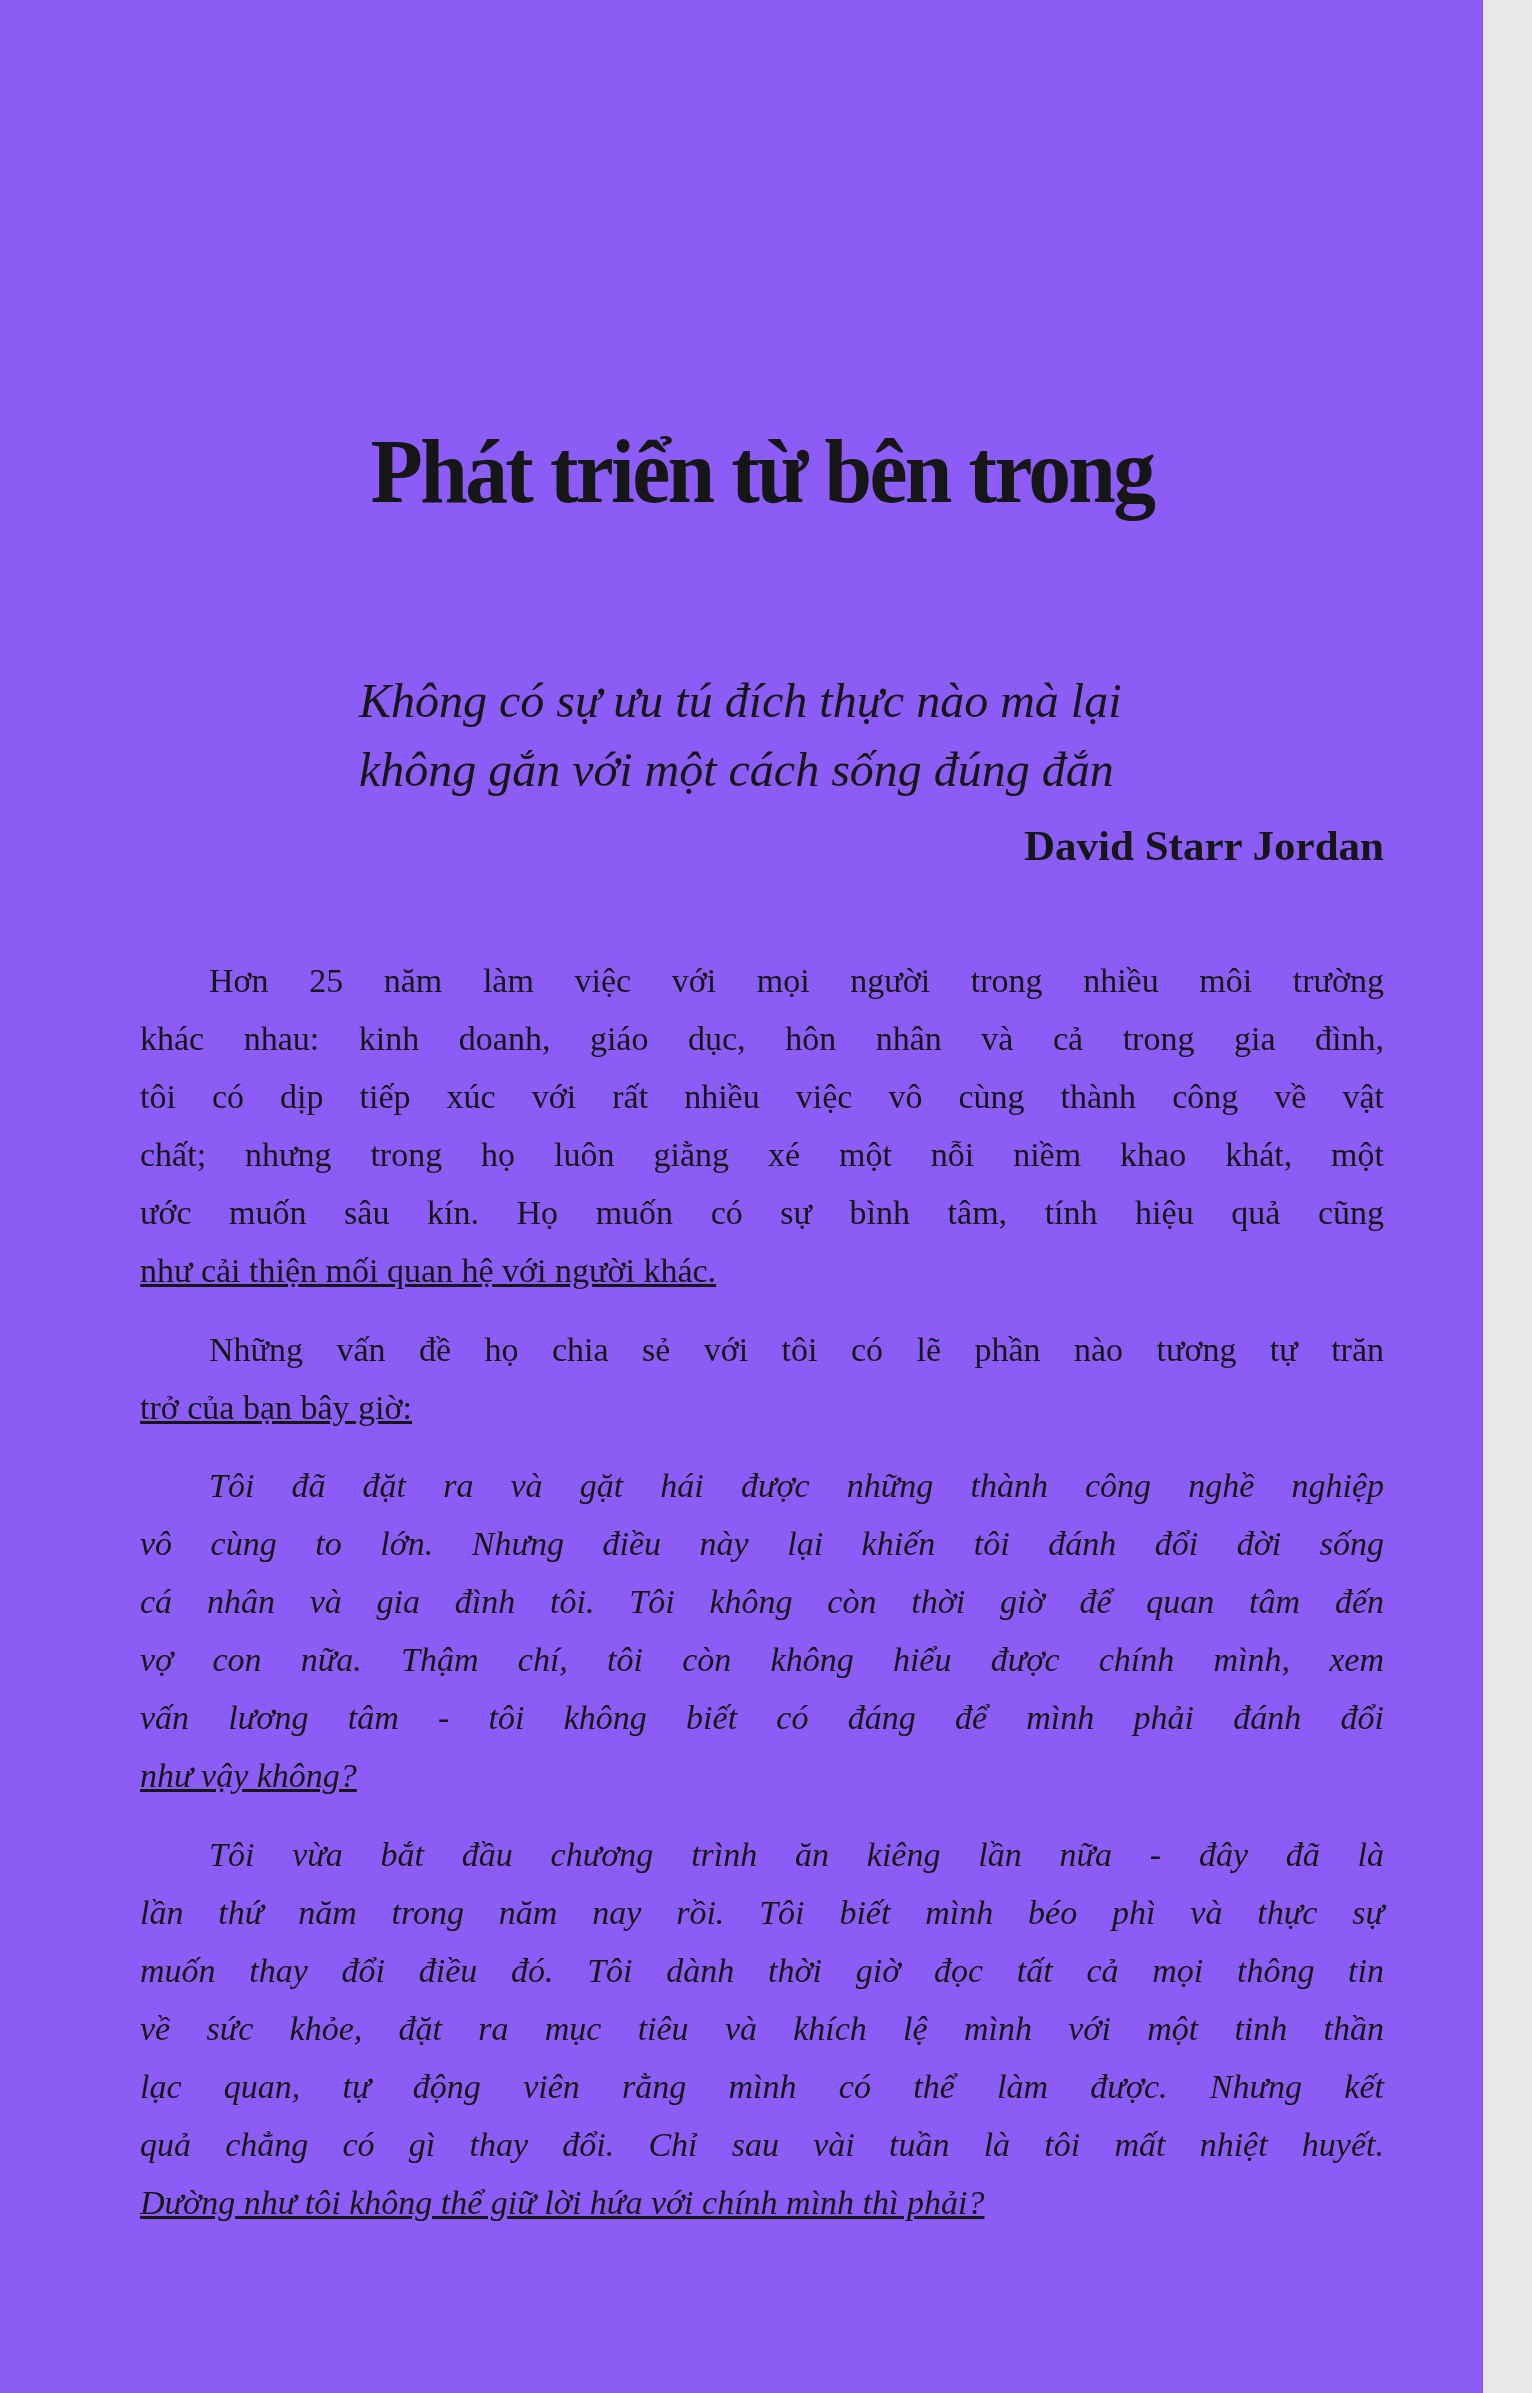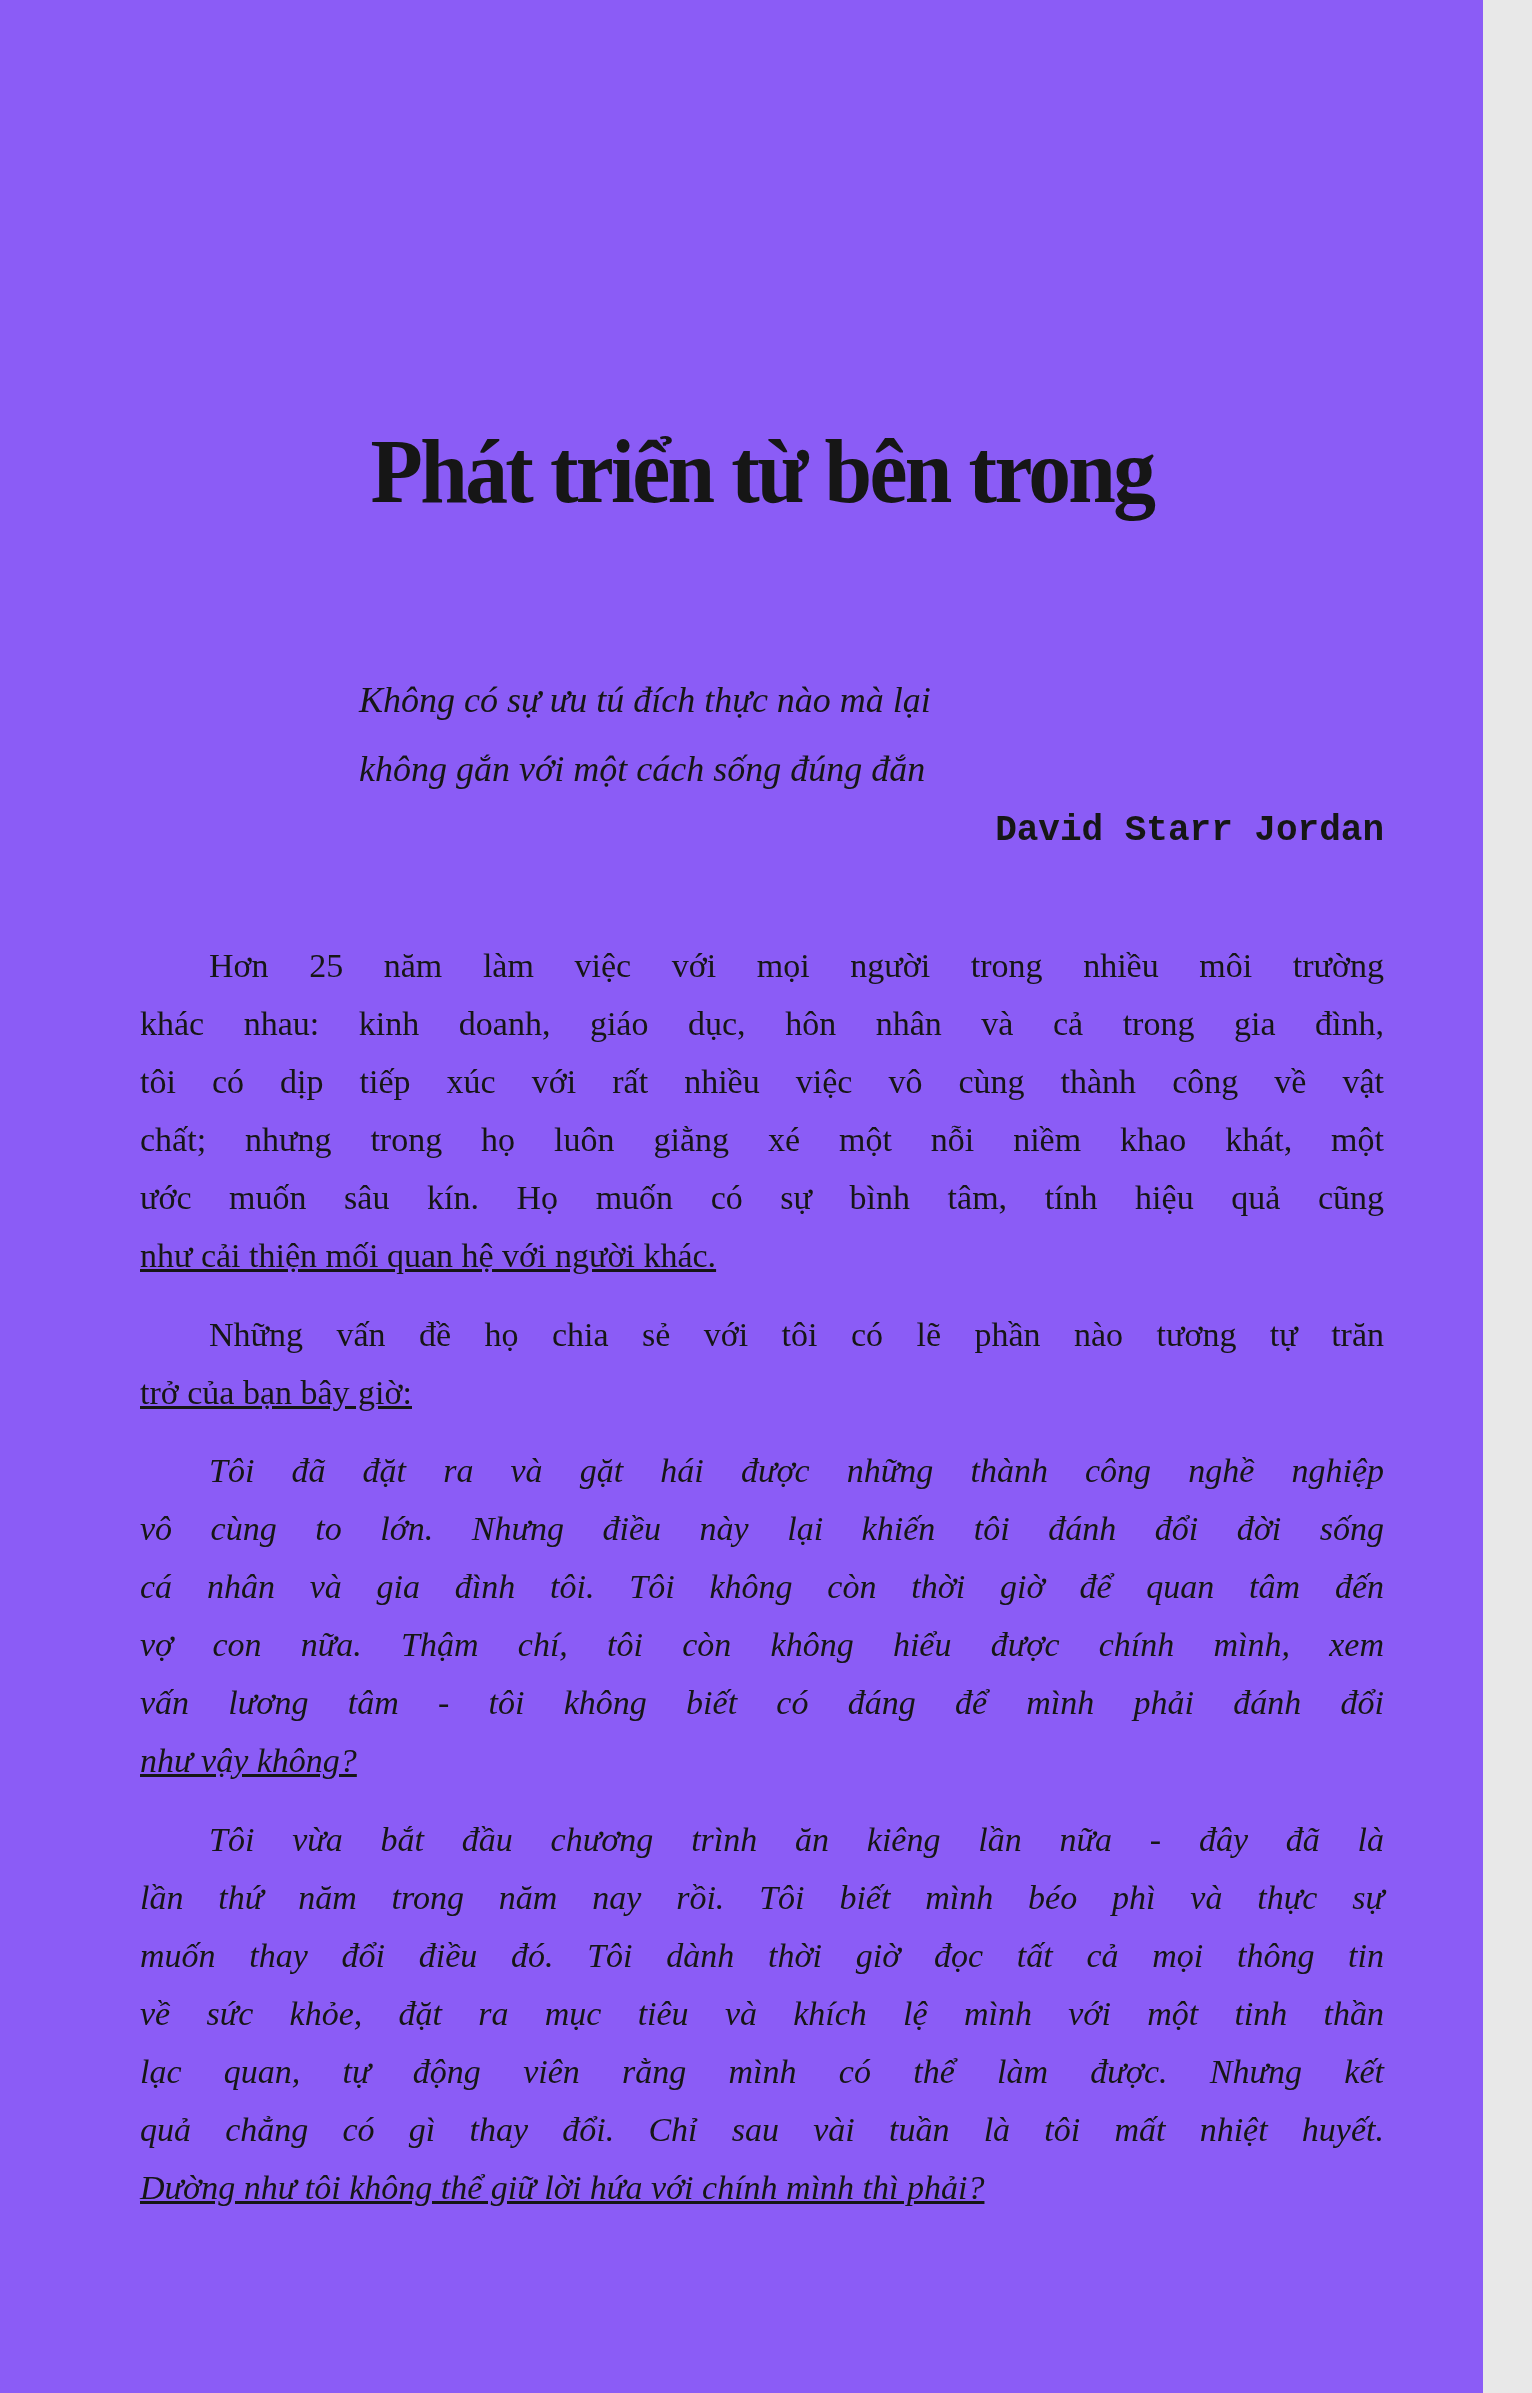--- a/index.html
+++ b/index.html
@@ -26,28 +26,28 @@
     letter-spacing: -2.8px;
     text-align: center;
     transform: scaleX(0.94);
     transform-origin: 50% 50%;
     white-space: nowrap;
   }
   .epigraph {
     margin-top: 143px;
     padding-left: 219px;
     font-style: italic;
-    font-size: 36px;
+    font-size: 48px;
     line-height: 69px;
   }
   .attribution {
-    margin-top: 3px;
-    font-family: Liberation Mono, monospace;
+    margin-top: 18px;
+    font-family: Liberation Serif, serif;
     font-weight: 600;
-    font-size: 36px;
+    font-size: 43px;
     line-height: 47px;
     text-align: right;
   }
   .body-text {
     margin-top: 83px;
     font-size: 34px;
   }
   .para { margin: 0; }
   .para + .para { margin-top: 20.5px; }
   .para.italic { font-style: italic; }

